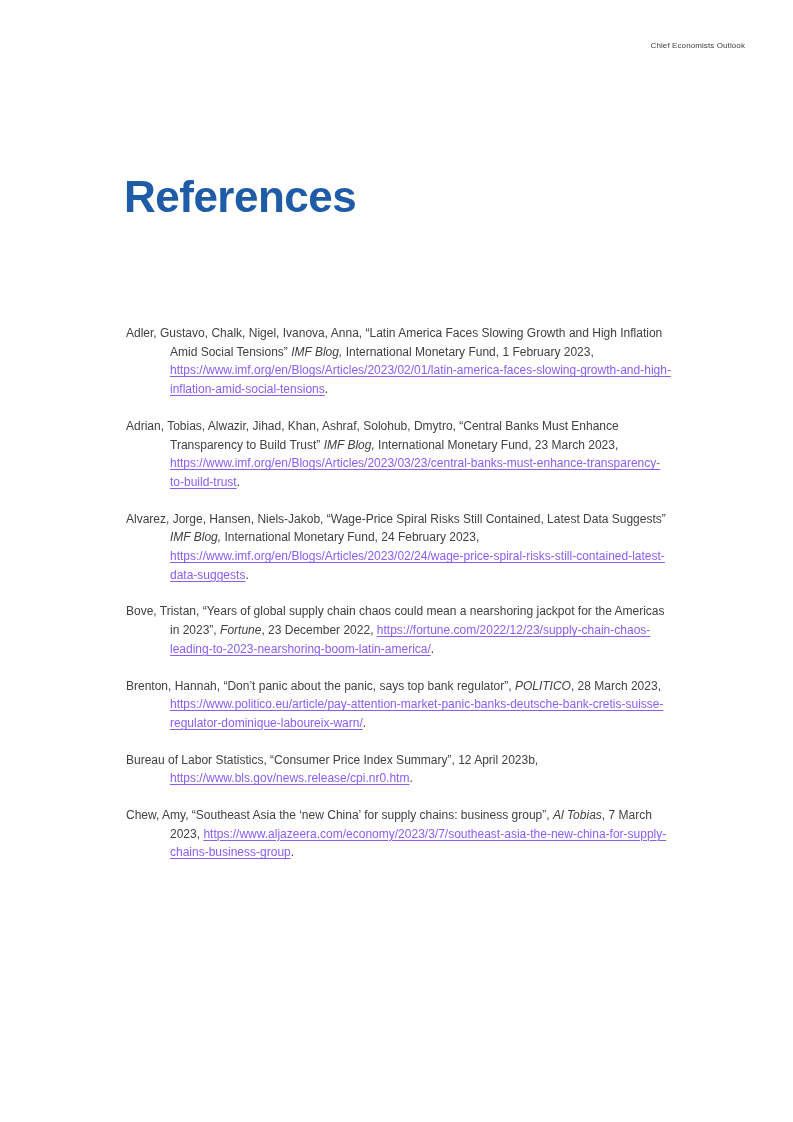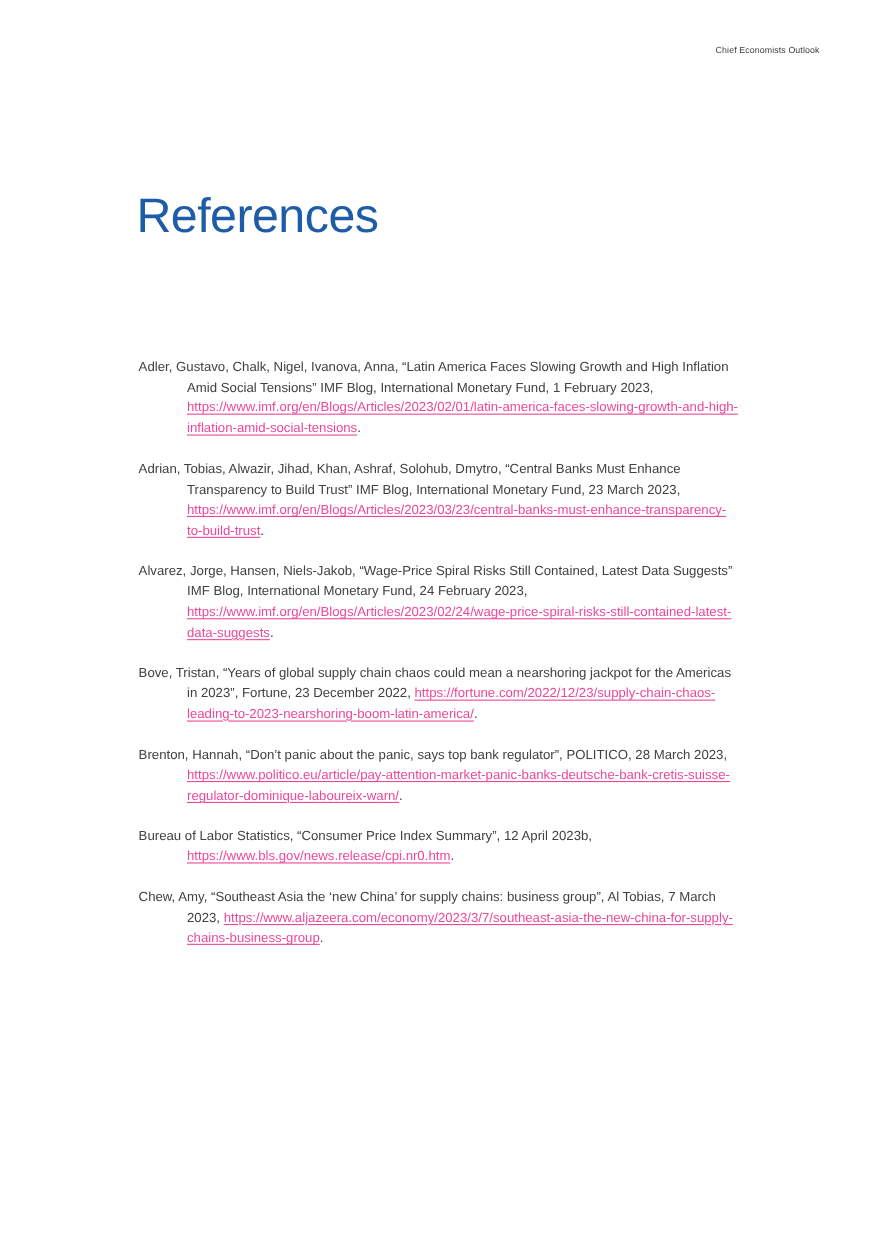--- a/index.html
+++ b/index.html
@@ -24,41 +24,42 @@
     color: #414042;
   }
   .doc-title {
     position: absolute;
     top: 144px;
     left: 124px;
     font-size: 44px;
     line-height: 1.1;
     letter-spacing: -0.5px;
     color: #1f5ca8;
-    font-weight: 400;
+    font-weight: 700;
   }
   .references-list {
     position: absolute;
     top: 324px;
     left: 126px;
     width: 546px;
     font-size: 12px;
     line-height: 18.7px;
     color: #414042;
     overflow-wrap: break-word;
   }
   .ref {
     margin: 0 0 18px 0;
     padding-left: 44px;
     text-indent: -44px;
   }
   .ref .italic {
+    font-style: italic;
   }
   .ref-link {
-    color: #ec4899;
+    color: #8b5cf6;
     text-decoration: underline;
     text-decoration-thickness: 1px;
     text-underline-offset: 2px;
   }
   .page-number {
     position: absolute;
     top: 1065px;
     left: 0;
     width: 100%;
     font-size: 9px;

